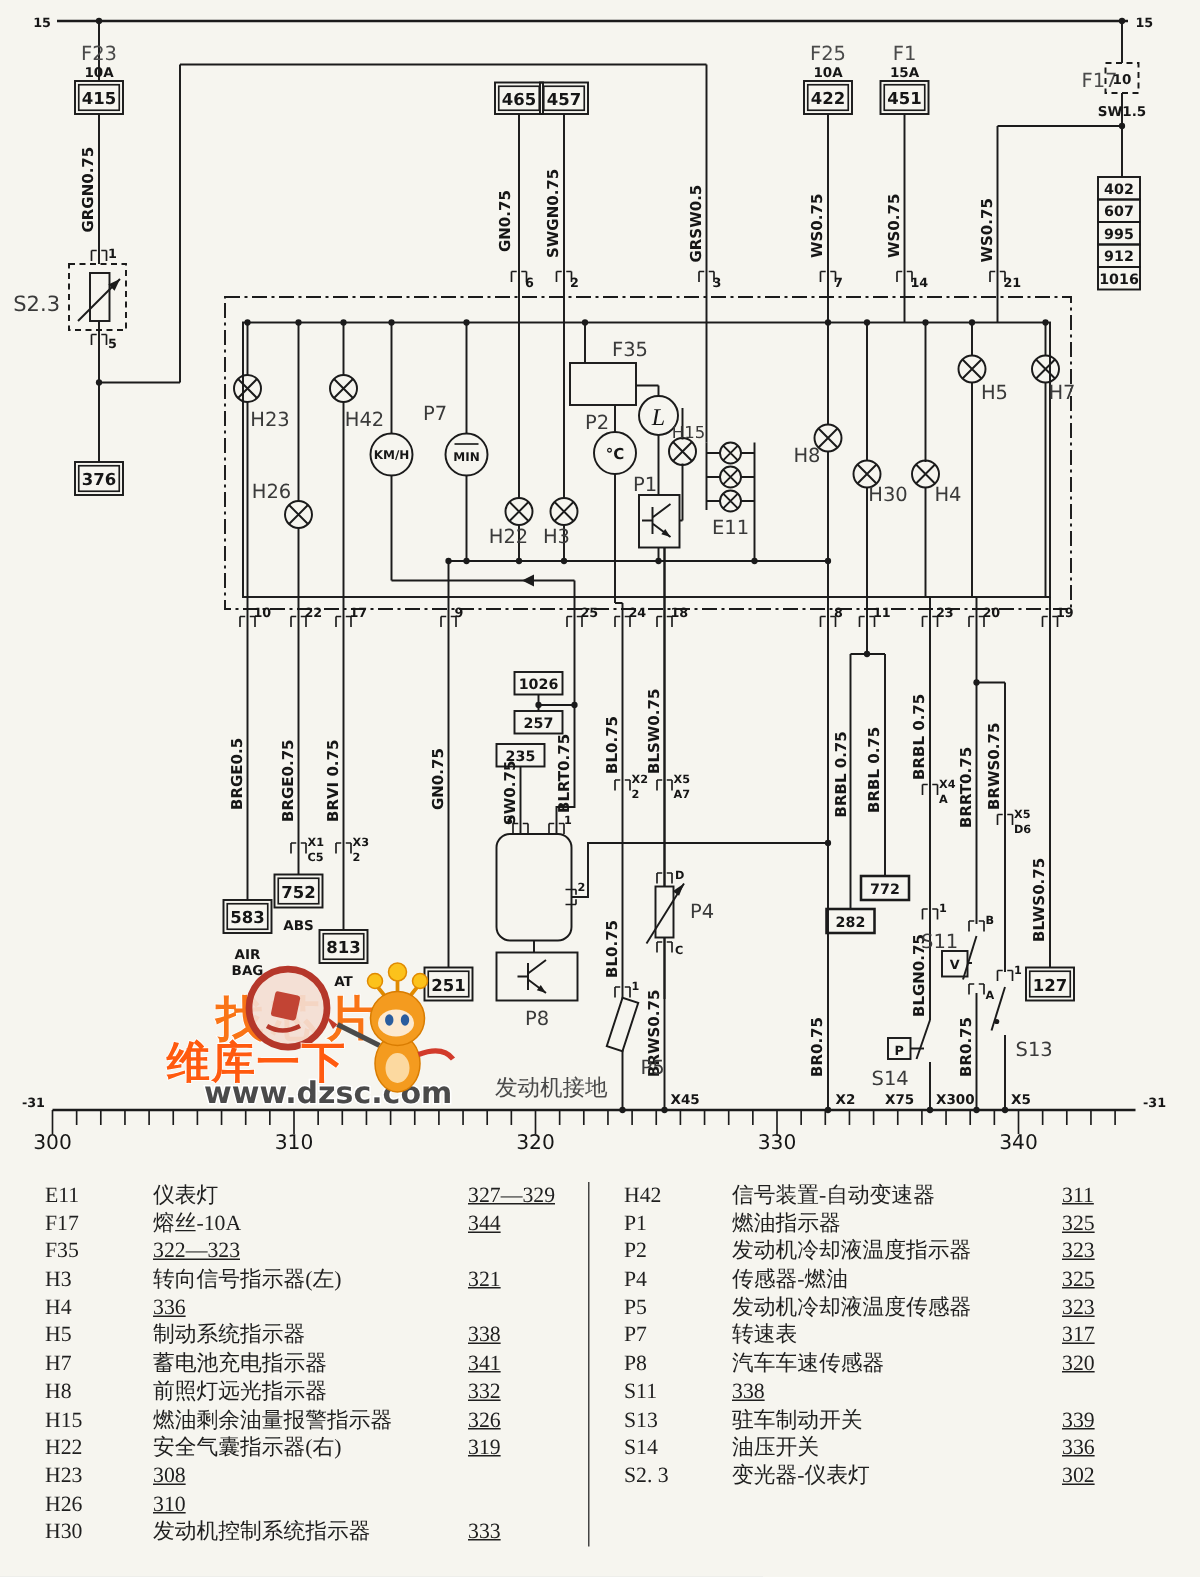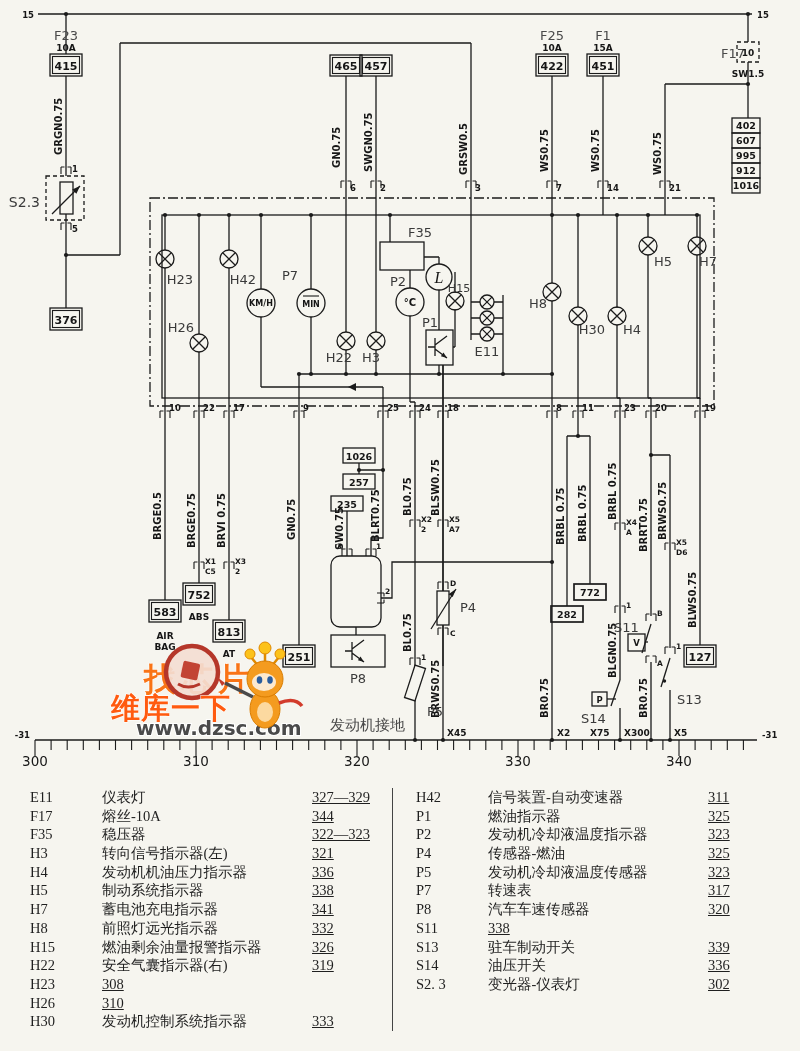--- a/index.html
+++ b/index.html
@@ -506,31 +506,29 @@
           <span class="ln2">仪表灯</span>
           <span class="lp">327—329</span>
         </div>
     <div class="lrow">
           <span class="lc">F17</span>
           <span class="ln2">熔丝-10A</span>
           <span class="lp">344</span>
         </div>
     <div class="lrow">
           <span class="lc">F35</span>
-          <span class="ln2">稳压器</span>
           <span class="lp">322—323</span>
         </div>
     <div class="lrow">
           <span class="lc">H3</span>
           <span class="ln2">转向信号指示器(左)</span>
           <span class="lp">321</span>
         </div>
     <div class="lrow">
           <span class="lc">H4</span>
-          <span class="ln2">发动机机油压力指示器</span>
           <span class="lp">336</span>
         </div>
     <div class="lrow">
           <span class="lc">H5</span>
           <span class="ln2">制动系统指示器</span>
           <span class="lp">338</span>
         </div>
     <div class="lrow">
           <span class="lc">H7</span>
           <span class="ln2">蓄电池充电指示器</span>

